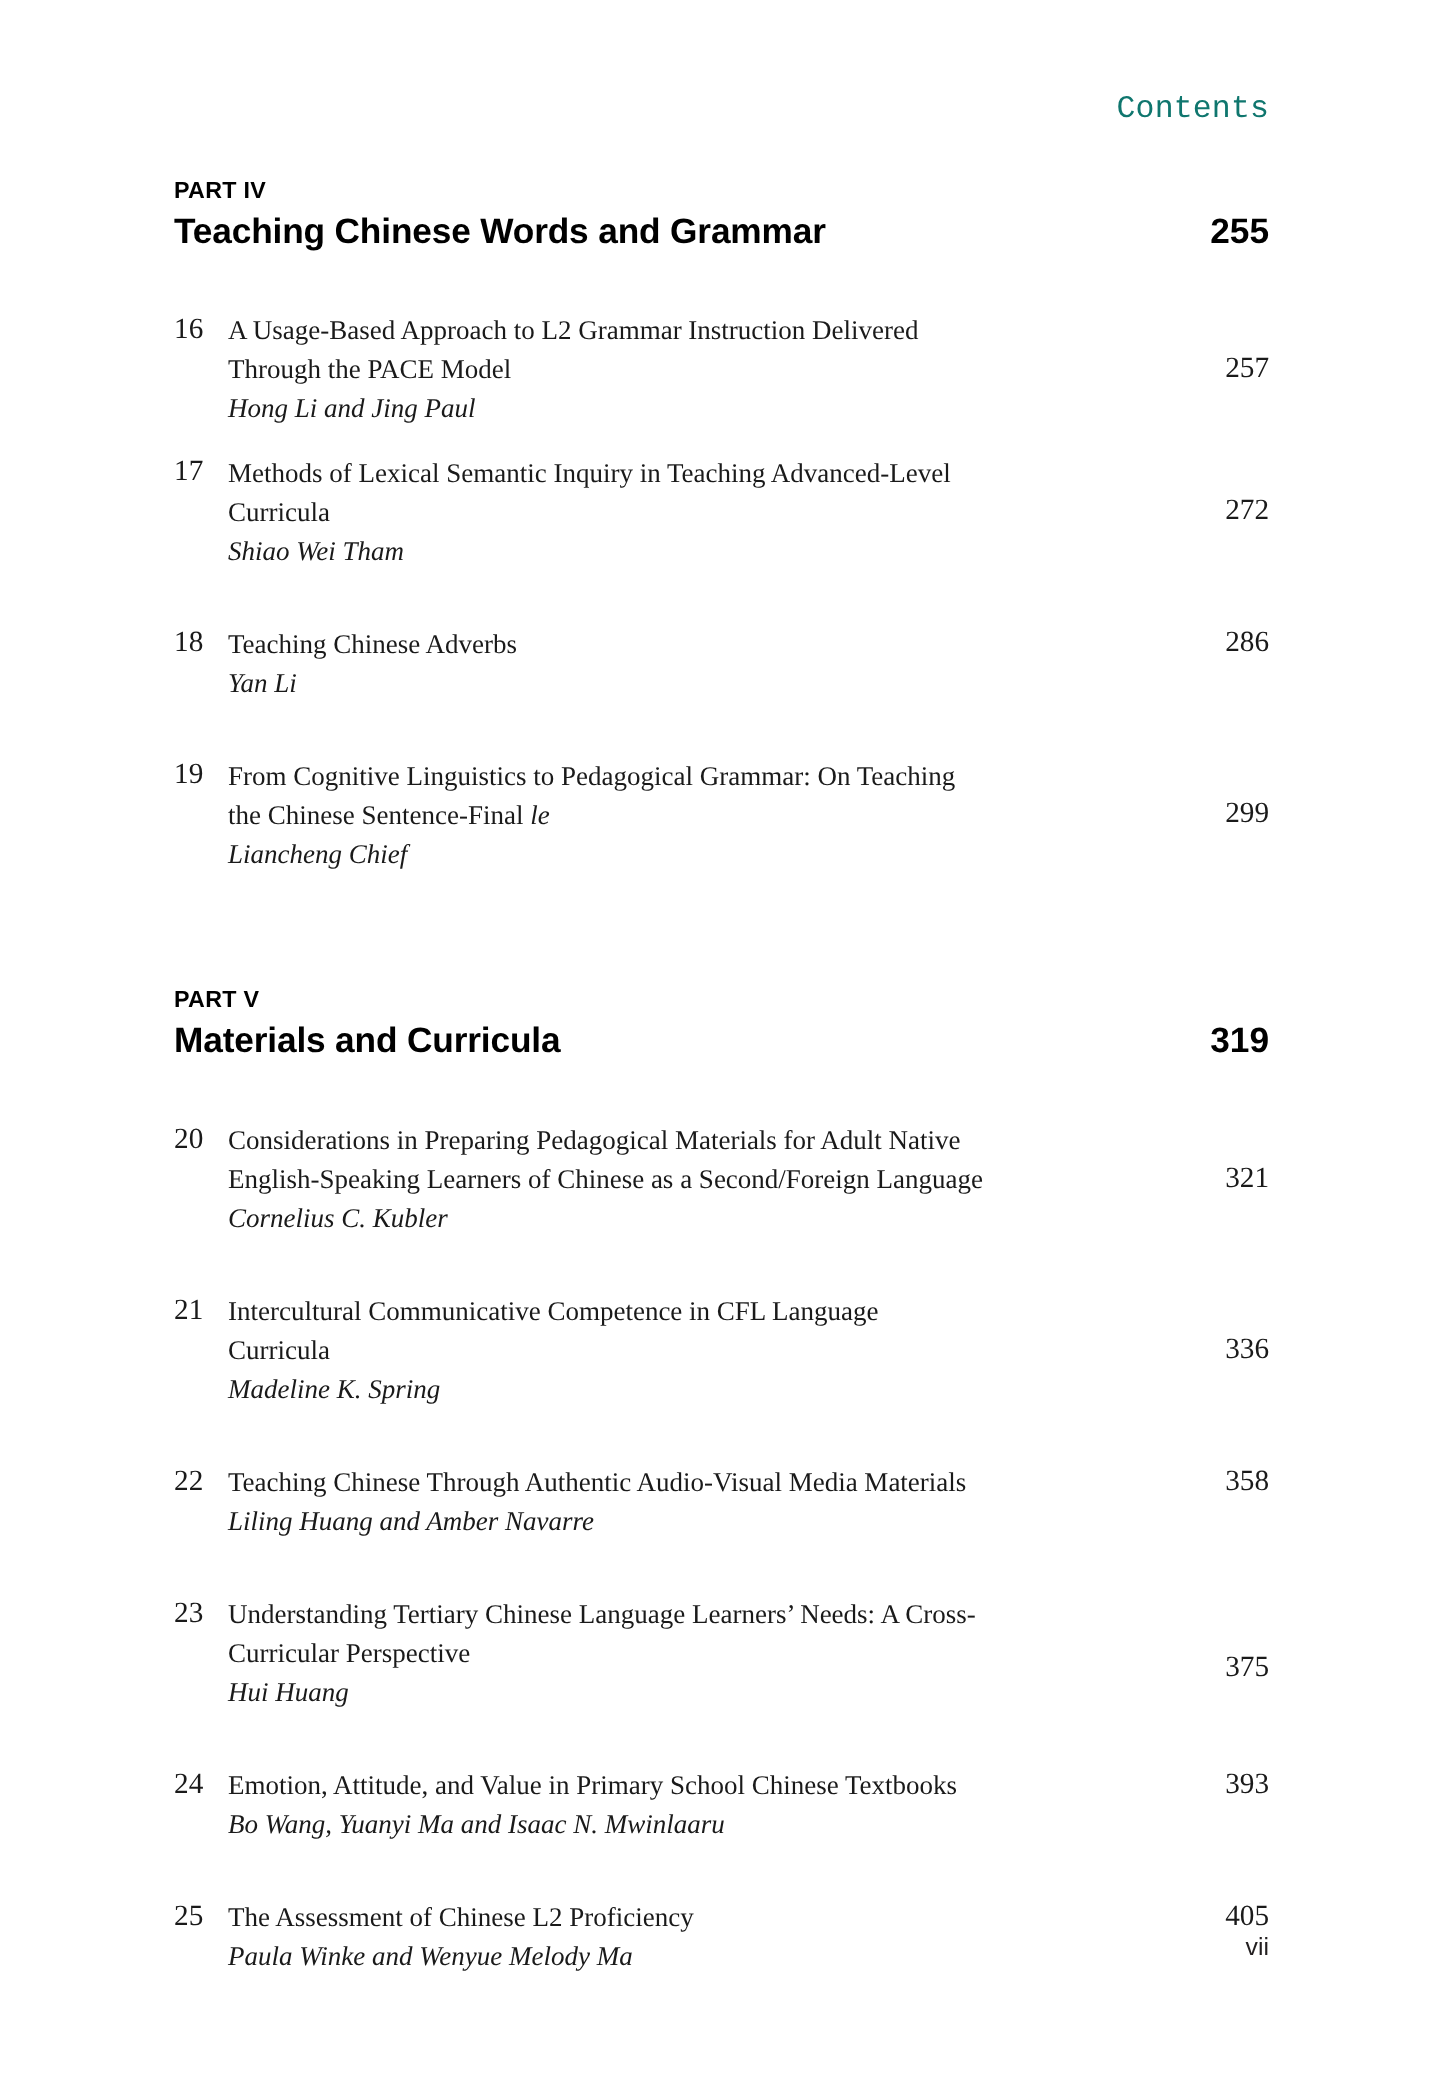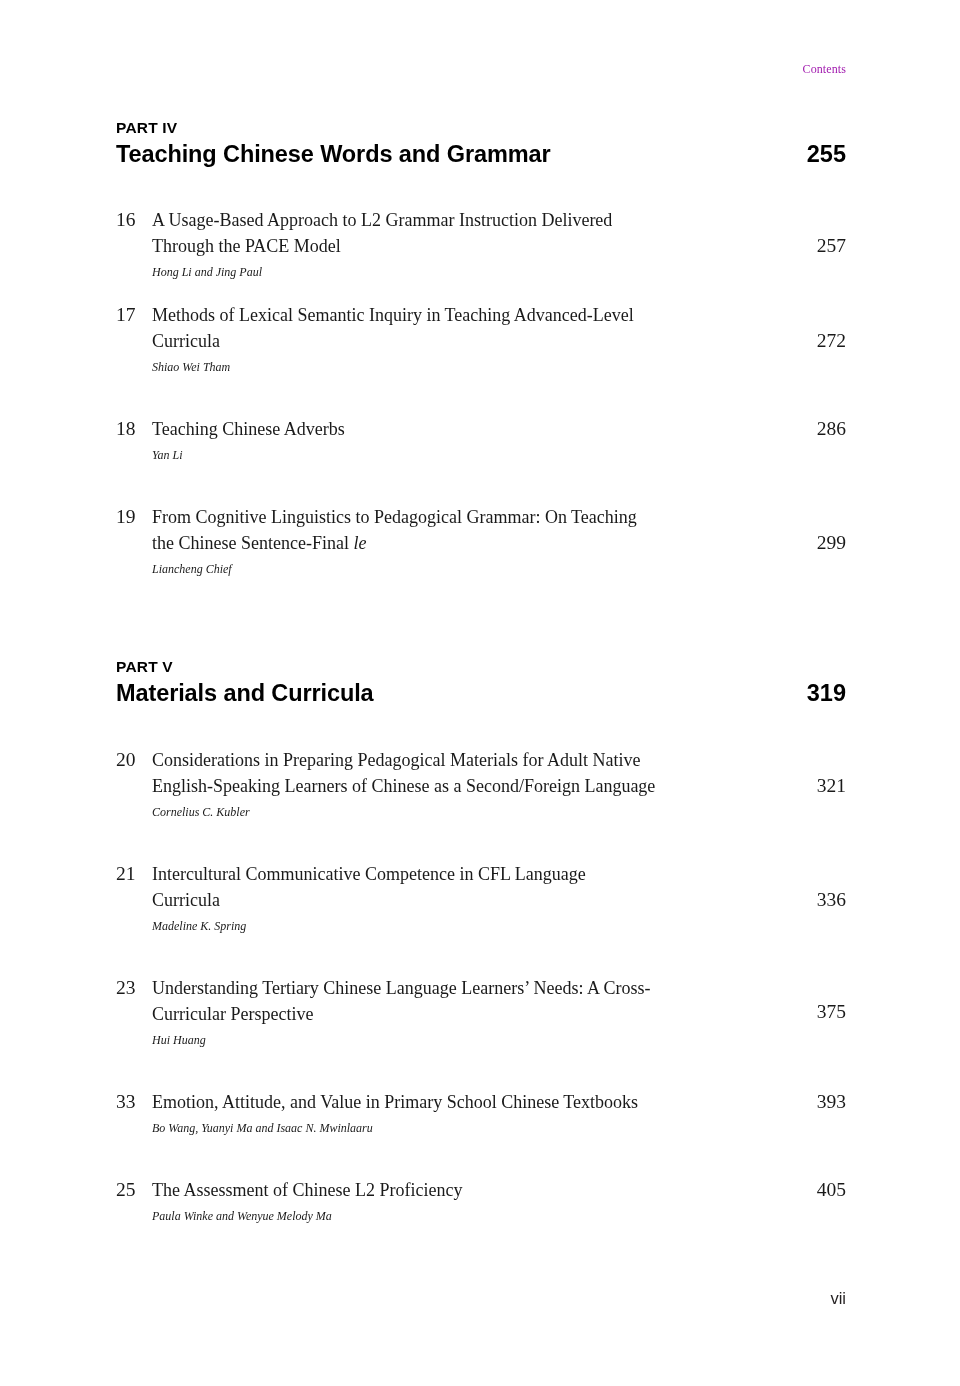--- a/index.html
+++ b/index.html
@@ -23,23 +23,23 @@
     height: 1386px;
   }
 
   
   .running-head {
     position: absolute;
     left: 0;
     top: 62px;
     width: 846px;
     text-align: right;
-    font-family: Liberation Serif, serif;
-    font-size: 12px;
-    color: #a21caf;
+    font-family: Liberation Mono, monospace;
+    font-size: 21px;
+    color: #0f766e;
     letter-spacing: 0.1px;
   }
 
   
   .content {
     position: absolute;
     left: 116px;
     top: 118px;
     width: 730px;
   }
@@ -96,21 +96,21 @@
   .entry-title {
     font-size: 18px;
     line-height: 26px;
     font-family: "Liberation Serif", serif;
     color: #1a1a1a;
   }
   .entry-title .ital {
     font-style: italic;
   }
   .entry-authors {
-    font-size: 12px;
+    font-size: 18px;
     line-height: 26px;
     font-style: italic;
     font-family: "Liberation Serif", serif;
     color: #1a1a1a;
   }
   .entry-page {
     position: absolute;
     right: 0;
     width: 78px;
     text-align: right;
@@ -202,30 +202,38 @@
       <div class="entry" style="margin-top: 36px;">
         <div class="entry-num">21</div>
         <div class="entry-body">
           <div class="entry-title">Intercultural Communicative Competence in CFL Language</div>
           <div class="entry-title">Curricula</div>
           <div class="entry-page" style="top: 26px;">336</div>
           <div class="entry-authors">Madeline K. Spring</div>
         </div>
       </div>
       <div class="entry" style="margin-top: 36px;">
+        <div class="entry-num">22</div>
+        <div class="entry-body">
+          <div class="entry-title">Teaching Chinese Through Authentic Audio-Visual Media Materials</div>
+          <div class="entry-page" style="top: 0px;">358</div>
+          <div class="entry-authors">Liling Huang and Amber Navarre</div>
+        </div>
+      </div>
+      <div class="entry" style="margin-top: 36px;">
         <div class="entry-num">23</div>
         <div class="entry-body">
           <div class="entry-title">Understanding Tertiary Chinese Language Learners’ Needs: A Cross-</div>
           <div class="entry-title">Curricular Perspective</div>
-          <div class="entry-page" style="top: 24px; font-family: Liberation Serif, serif;">375</div>
+          <div class="entry-page" style="top: 36px; font-family: Liberation Serif, serif;">375</div>
           <div class="entry-authors">Hui Huang</div>
         </div>
       </div>
       <div class="entry" style="margin-top: 36px;">
-        <div class="entry-num">33</div>
+        <div class="entry-num">24</div>
         <div class="entry-body">
           <div class="entry-title">Emotion, Attitude, and Value in Primary School Chinese Textbooks</div>
           <div class="entry-page" style="top: 0px;">393</div>
           <div class="entry-authors">Bo Wang, Yuanyi Ma and Isaac N. Mwinlaaru</div>
         </div>
       </div>
       <div class="entry" style="margin-top: 36px;">
         <div class="entry-num">25</div>
         <div class="entry-body">
           <div class="entry-title">The Assessment of Chinese L2 Proficiency</div>

